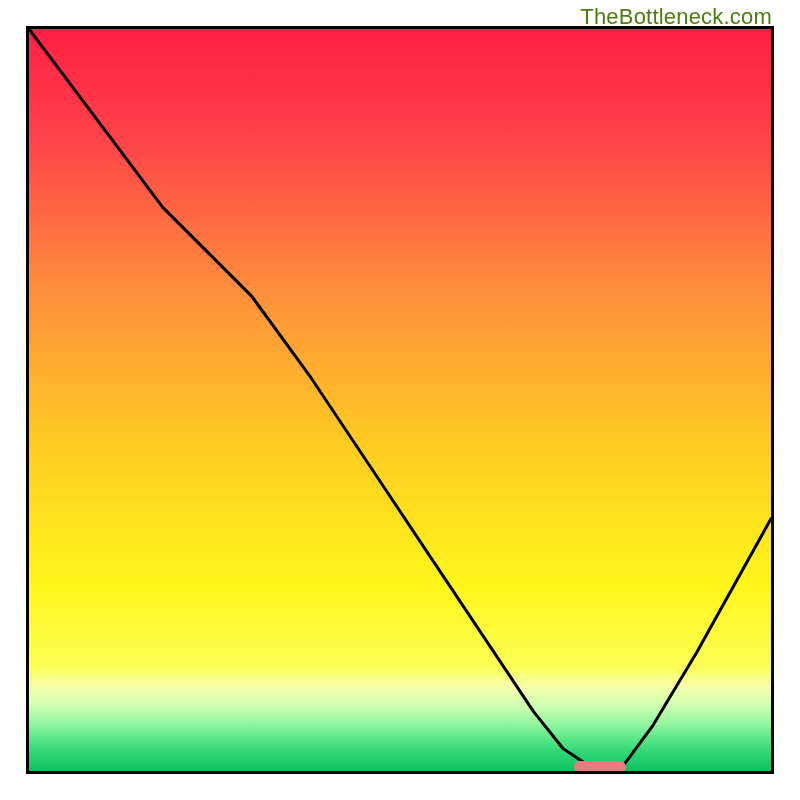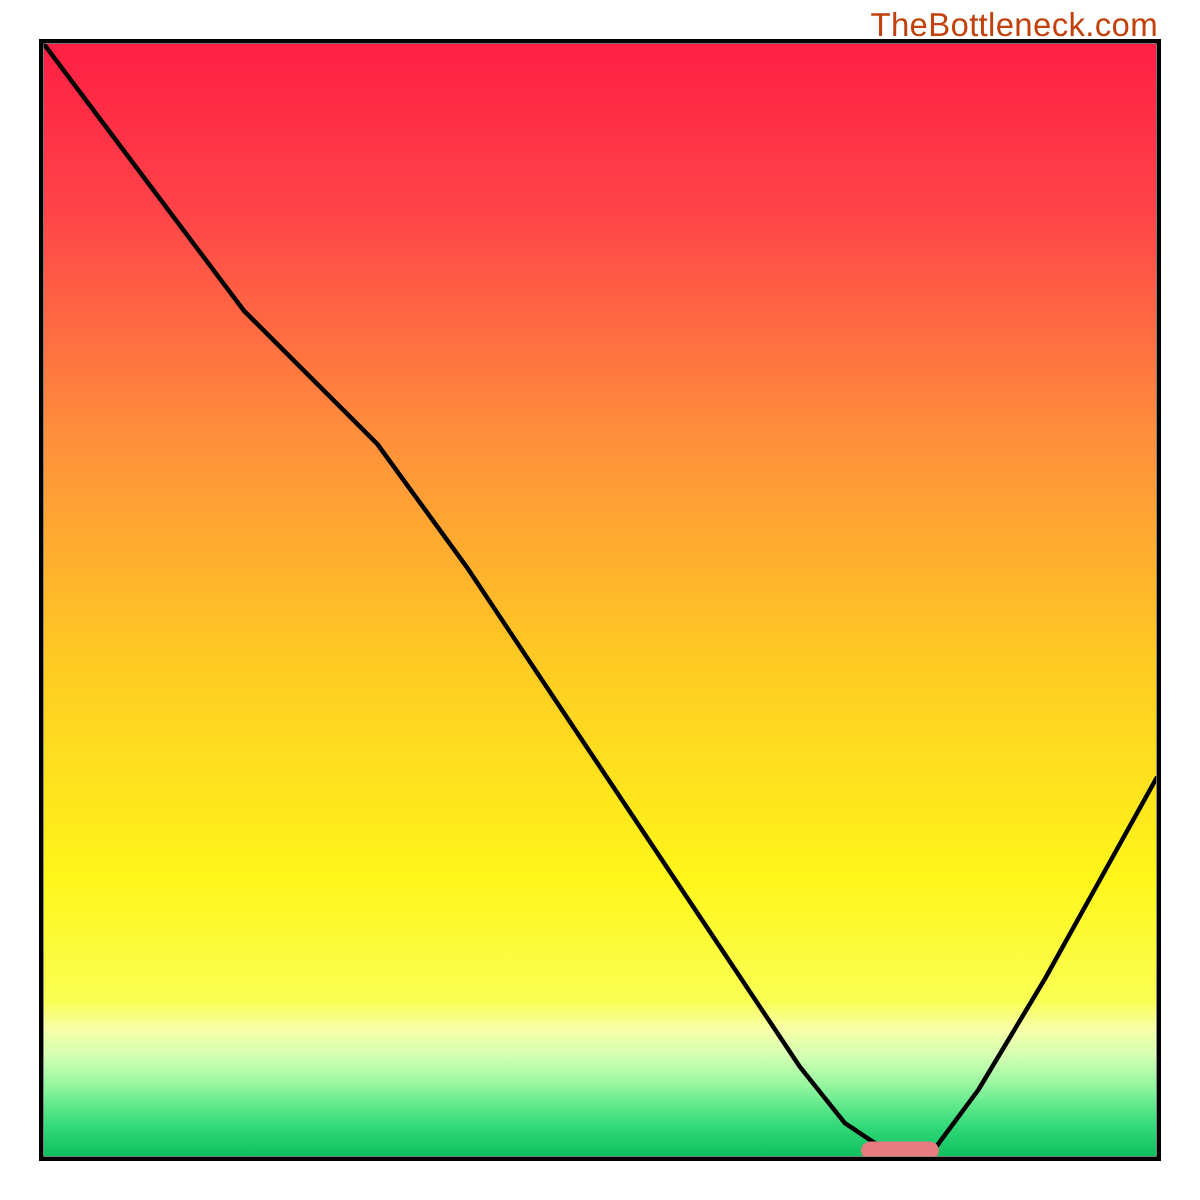--- a/index.html
+++ b/index.html
@@ -41,21 +41,21 @@
     height: 12px;
     border-radius: 6px;
     background: #e77b7f;
   }
   .watermark {
     position: absolute;
     top: 4px;
     right: 28px;
     font-size: 22px;
     font-weight: 500;
-    color: #c2410c;
+    color: #4d7c0f;
     letter-spacing: 0.2px;
   }
 </style>
 </head>
 <body>
 
 <div class="chart-container">
 
   <div class="watermark">TheBottleneck.com</div>
 

